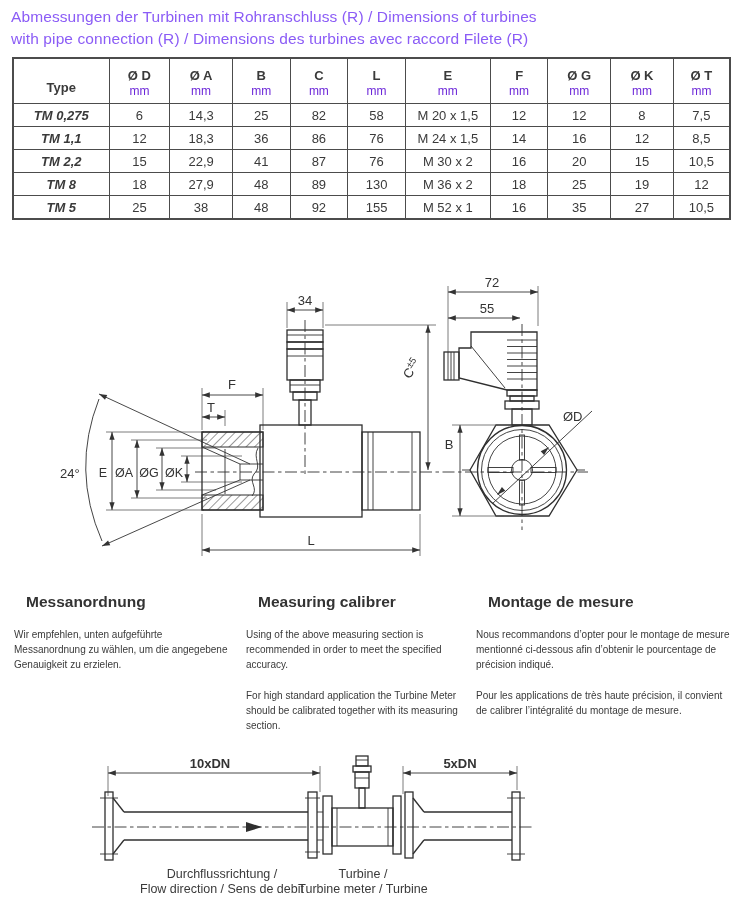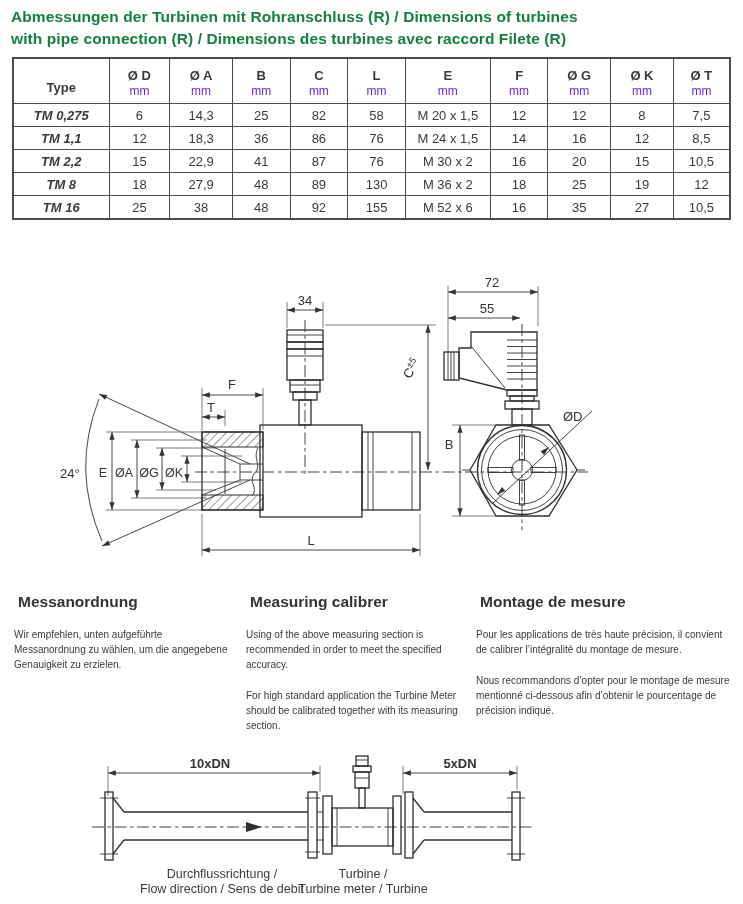--- a/index.html
+++ b/index.html
@@ -1,17 +1,17 @@
 <!DOCTYPE html>
 <html><head>
 <meta charset="utf-8">
 <style>
   html,body{margin:0;padding:0;background:#fff;}
   body{width:743px;height:904px;position:relative;font-family:"Liberation Sans",sans-serif;color:#3a3a3a;overflow:hidden;}
-  .title{position:absolute;top:6px;left:11px;width:724px;font-size:15.5px;font-weight:bold;color:#15803d;line-height:22px;letter-spacing:.1px;}
+  .title{position:absolute;top:6px;left:11px;width:724px;font-size:15.5px;font-weight:normal;color:#8b5cf6;line-height:22px;letter-spacing:.1px;}
   table.dim-table{position:absolute;top:57px;left:12px;width:719px;border-collapse:collapse;table-layout:fixed;border:2px solid #4c4c4c;}
   table.dim-table th,table.dim-table td{border:1px solid #4c4c4c;text-align:center;vertical-align:middle;padding:0;}
   table.dim-table th{height:44px;font-weight:normal;}
   .hlabel{font-size:13px;font-weight:bold;color:#3a3a3a;line-height:17px;display:block;margin-top:3px;}
   .hunit{font-size:12px;color:#6d28d9;line-height:15px;display:block;}
   th.type-h .hlabel{margin-top:12px;}
   table.dim-table td{height:22px;font-size:13px;color:#3a3a3a;}
   td.type-cell{font-weight:bold;font-style:italic;}
   svg text{font-family:"Liberation Sans",sans-serif;fill:#333;}
   .ol{stroke:#2f2f2f;stroke-width:1.3;fill:none;}
@@ -21,21 +21,21 @@
   .ext{stroke:#5a5a5a;stroke-width:.8;fill:none;}
   .cl{stroke:#2f2f2f;stroke-width:.9;fill:none;stroke-dasharray:12 3.5 3.5 3.5;}
   .hatchband{fill:url(#hatch);stroke:#2f2f2f;stroke-width:1;}
   .dt{font-size:13px;}
   .dts{font-size:12.5px;}
   .cap{font-size:12.5px;fill:#3a3a3a;}
   .bold-dt{font-size:13px;font-weight:bold;}
   #drawing-main{position:absolute;top:268px;left:0;}
   #drawing-bottom{position:absolute;top:748px;left:0;}
   .text-col{position:absolute;top:593px;}
-  .text-col h3{margin:0 0 10px 4px;font-size:15.5px;color:#333;}
+  .text-col h3{margin:0 0 10px 12px;font-size:15.5px;color:#333;}
   .text-col p{margin:16px 0 8px 0;font-size:10px;line-height:15px;}
   #col-de{left:14px;width:222px;}
   #col-en{left:246px;width:228px;}
   #col-fr{left:476px;width:256px;}
 </style>
 </head>
 <body>
 
 <div class="title">
   <div>Abmessungen der Turbinen mit Rohranschluss (R) / Dimensions of turbines</div>
@@ -150,27 +150,27 @@
         <td>48</td>
         <td>89</td>
         <td>130</td>
         <td>M 36 x 2</td>
         <td>18</td>
         <td>25</td>
         <td>19</td>
         <td>12</td>
     </tr>
     <tr>
-      <td class="type-cell">TM 16</td>
+      <td class="type-cell">TM 5</td>
       <td>25</td>
         <td>38</td>
         <td>48</td>
         <td>92</td>
         <td>155</td>
-        <td>M 52 x 6</td>
+        <td>M 52 x 1</td>
         <td>16</td>
         <td>35</td>
         <td>27</td>
         <td>10,5</td>
     </tr>
   </tbody>
 </table>
 
 <svg id="drawing-main" width="743" height="315" viewBox="0 0 743 315">
   <defs>
@@ -340,22 +340,22 @@
   <h3>Messanordnung</h3>
   <p>Wir empfehlen, unten aufgeführte Messanordnung zu wählen, um die angegebene Genauigkeit zu erzielen.</p>
 </div>
 <div class="text-col" id="col-en">
   <h3>Measuring calibrer</h3>
   <p>Using of the above measuring section is recommended in order to meet the specified accuracy.</p>
   <p>For high standard application the Turbine Meter should be calibrated together with its measuring section.</p>
 </div>
 <div class="text-col" id="col-fr">
   <h3>Montage de mesure</h3>
+  <p>Nous recommandons d’opter pour le montage de mesure mentionné ci-dessous afin d’obtenir le pourcentage de précision indiqué.</p>
   <p>Pour les applications de très haute précision, il convient de calibrer l’intégralité du montage de mesure.</p>
-  <p>Nous recommandons d’opter pour le montage de mesure mentionné ci-dessous afin d’obtenir le pourcentage de précision indiqué.</p>
 </div>
 
 <svg id="drawing-bottom" width="743" height="156" viewBox="0 0 743 156">
 
   <line class="cl" x1="92" y1="79" x2="535" y2="79"></line>
   <polygon points="246,74 262,79 246,84" fill="#2f2f2f"></polygon>
 
   <g>
     <line class="ext" x1="108" y1="18" x2="108" y2="48"></line>
     <line class="ext" x1="320" y1="18" x2="320" y2="44"></line>

